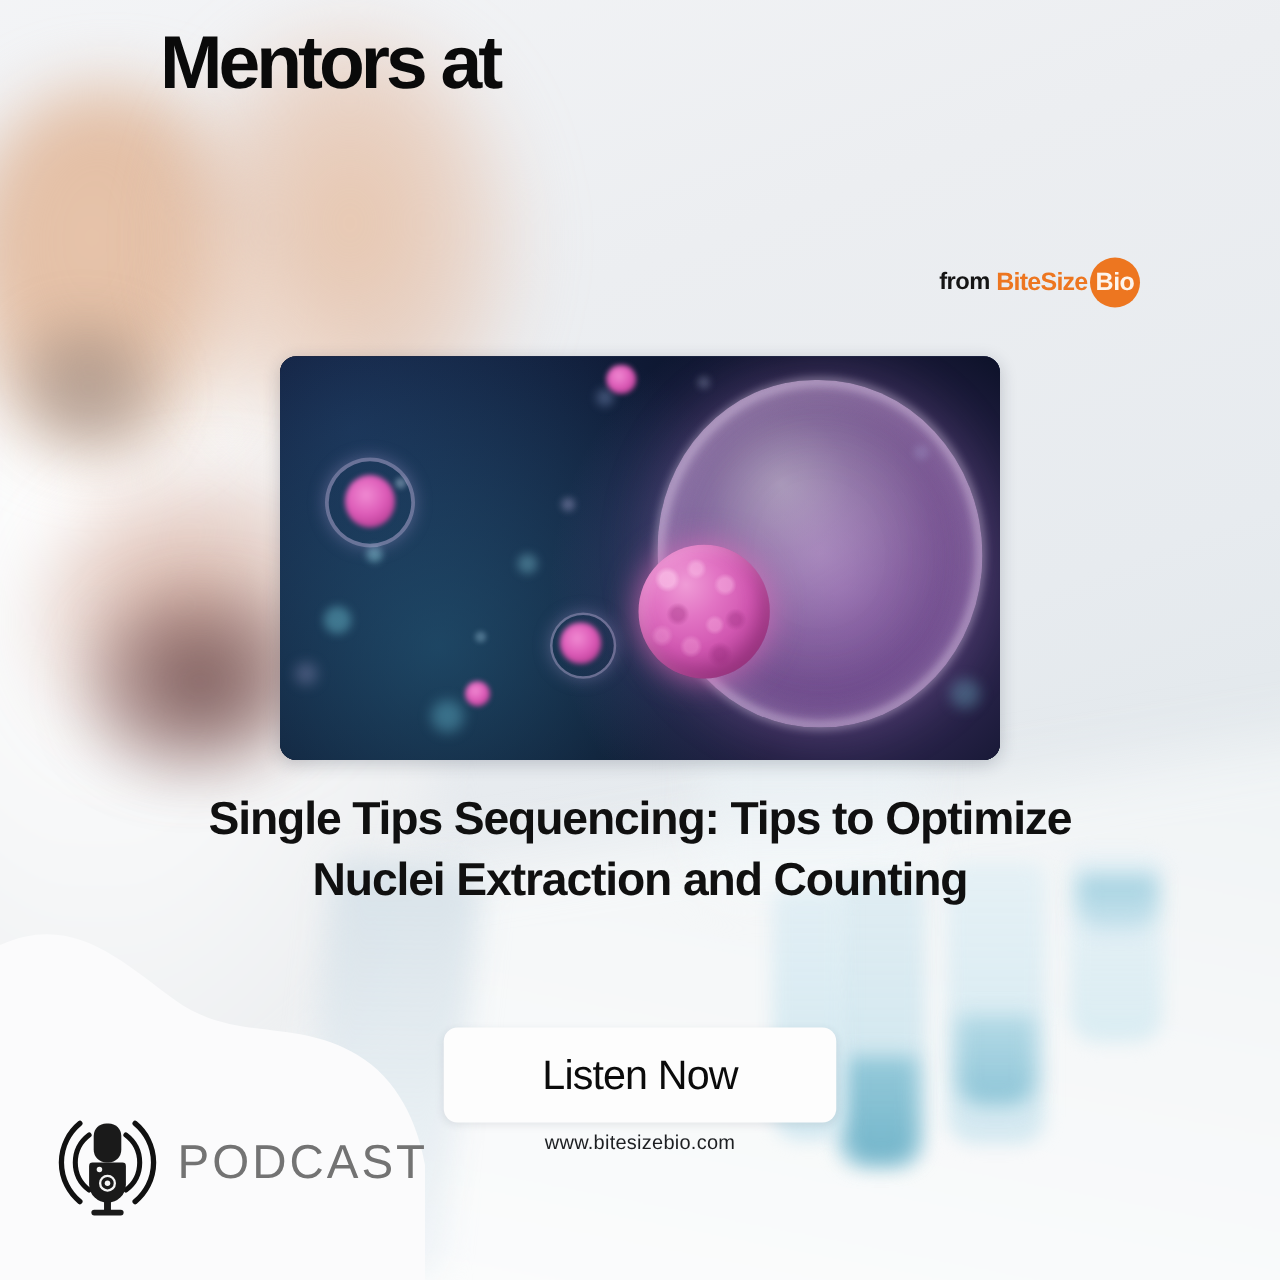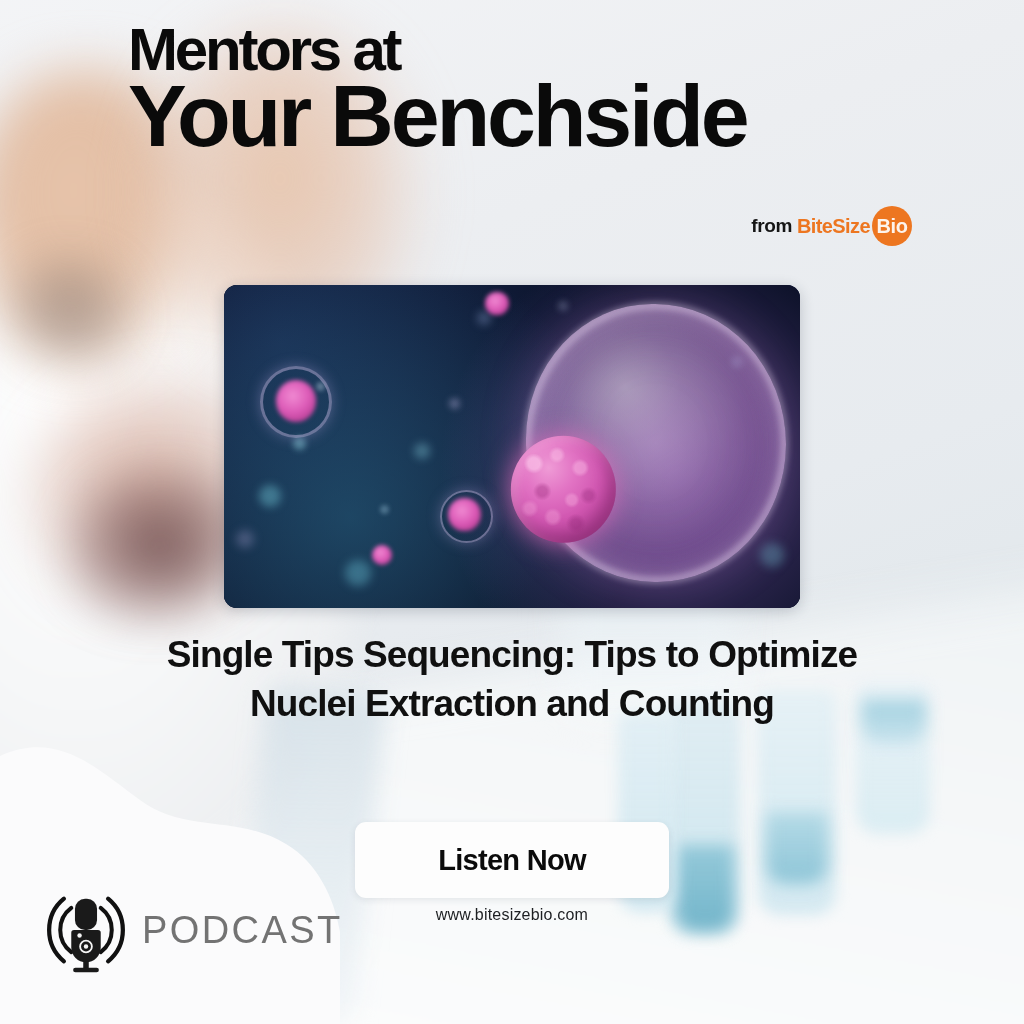--- a/index.html
+++ b/index.html
@@ -329,22 +329,22 @@
     display: flex;
     align-items: center;
     justify-content: center;
     box-shadow: 0 2px 7px rgba(40,50,65,0.10);
     border: none;
     cursor: pointer;
     padding: 0;
   }
   .cta span {
     font-family: "Liberation Sans", sans-serif;
-    font-weight: bold;
-    font-size: 29px;
+    font-weight: normal;
+    font-size: 33px;
     color: #0b0b0b;
     letter-spacing: -0.7px;
   }
 
   .site-url {
     position: absolute;
     left: 0;
     right: 0;
     top: 906px;
     text-align: center;
@@ -405,21 +405,20 @@
     <div class="tube" style="left:618px; top:712px; width:58px; height:200px;
                 background:linear-gradient(180deg, rgba(224,238,244,0.9), rgba(200,228,238,0.8));"></div>
   </div>
 
   <svg class="wave-shape" viewBox="0 0 340 330" preserveAspectRatio="none">
     <path d="M0,62 C58,36 96,74 140,106 C186,140 236,120 286,150 C318,169 334,204 340,238 L340,330 L0,330 Z" fill="#fbfbfc"></path>
   </svg>
 
   <div class="brand-block">
     <div class="brand-line brand-line-1">Mentors at</div>
-    <div class="brand-line brand-line-2">Your Benchside</div>
 
     <div class="from-row">
       <span class="from-word">from</span>
       <span class="bitesize-word">BiteSize</span>
       <span class="bio-badge">
         <span>Bio</span>
       </span>
     </div>
   </div>
 

